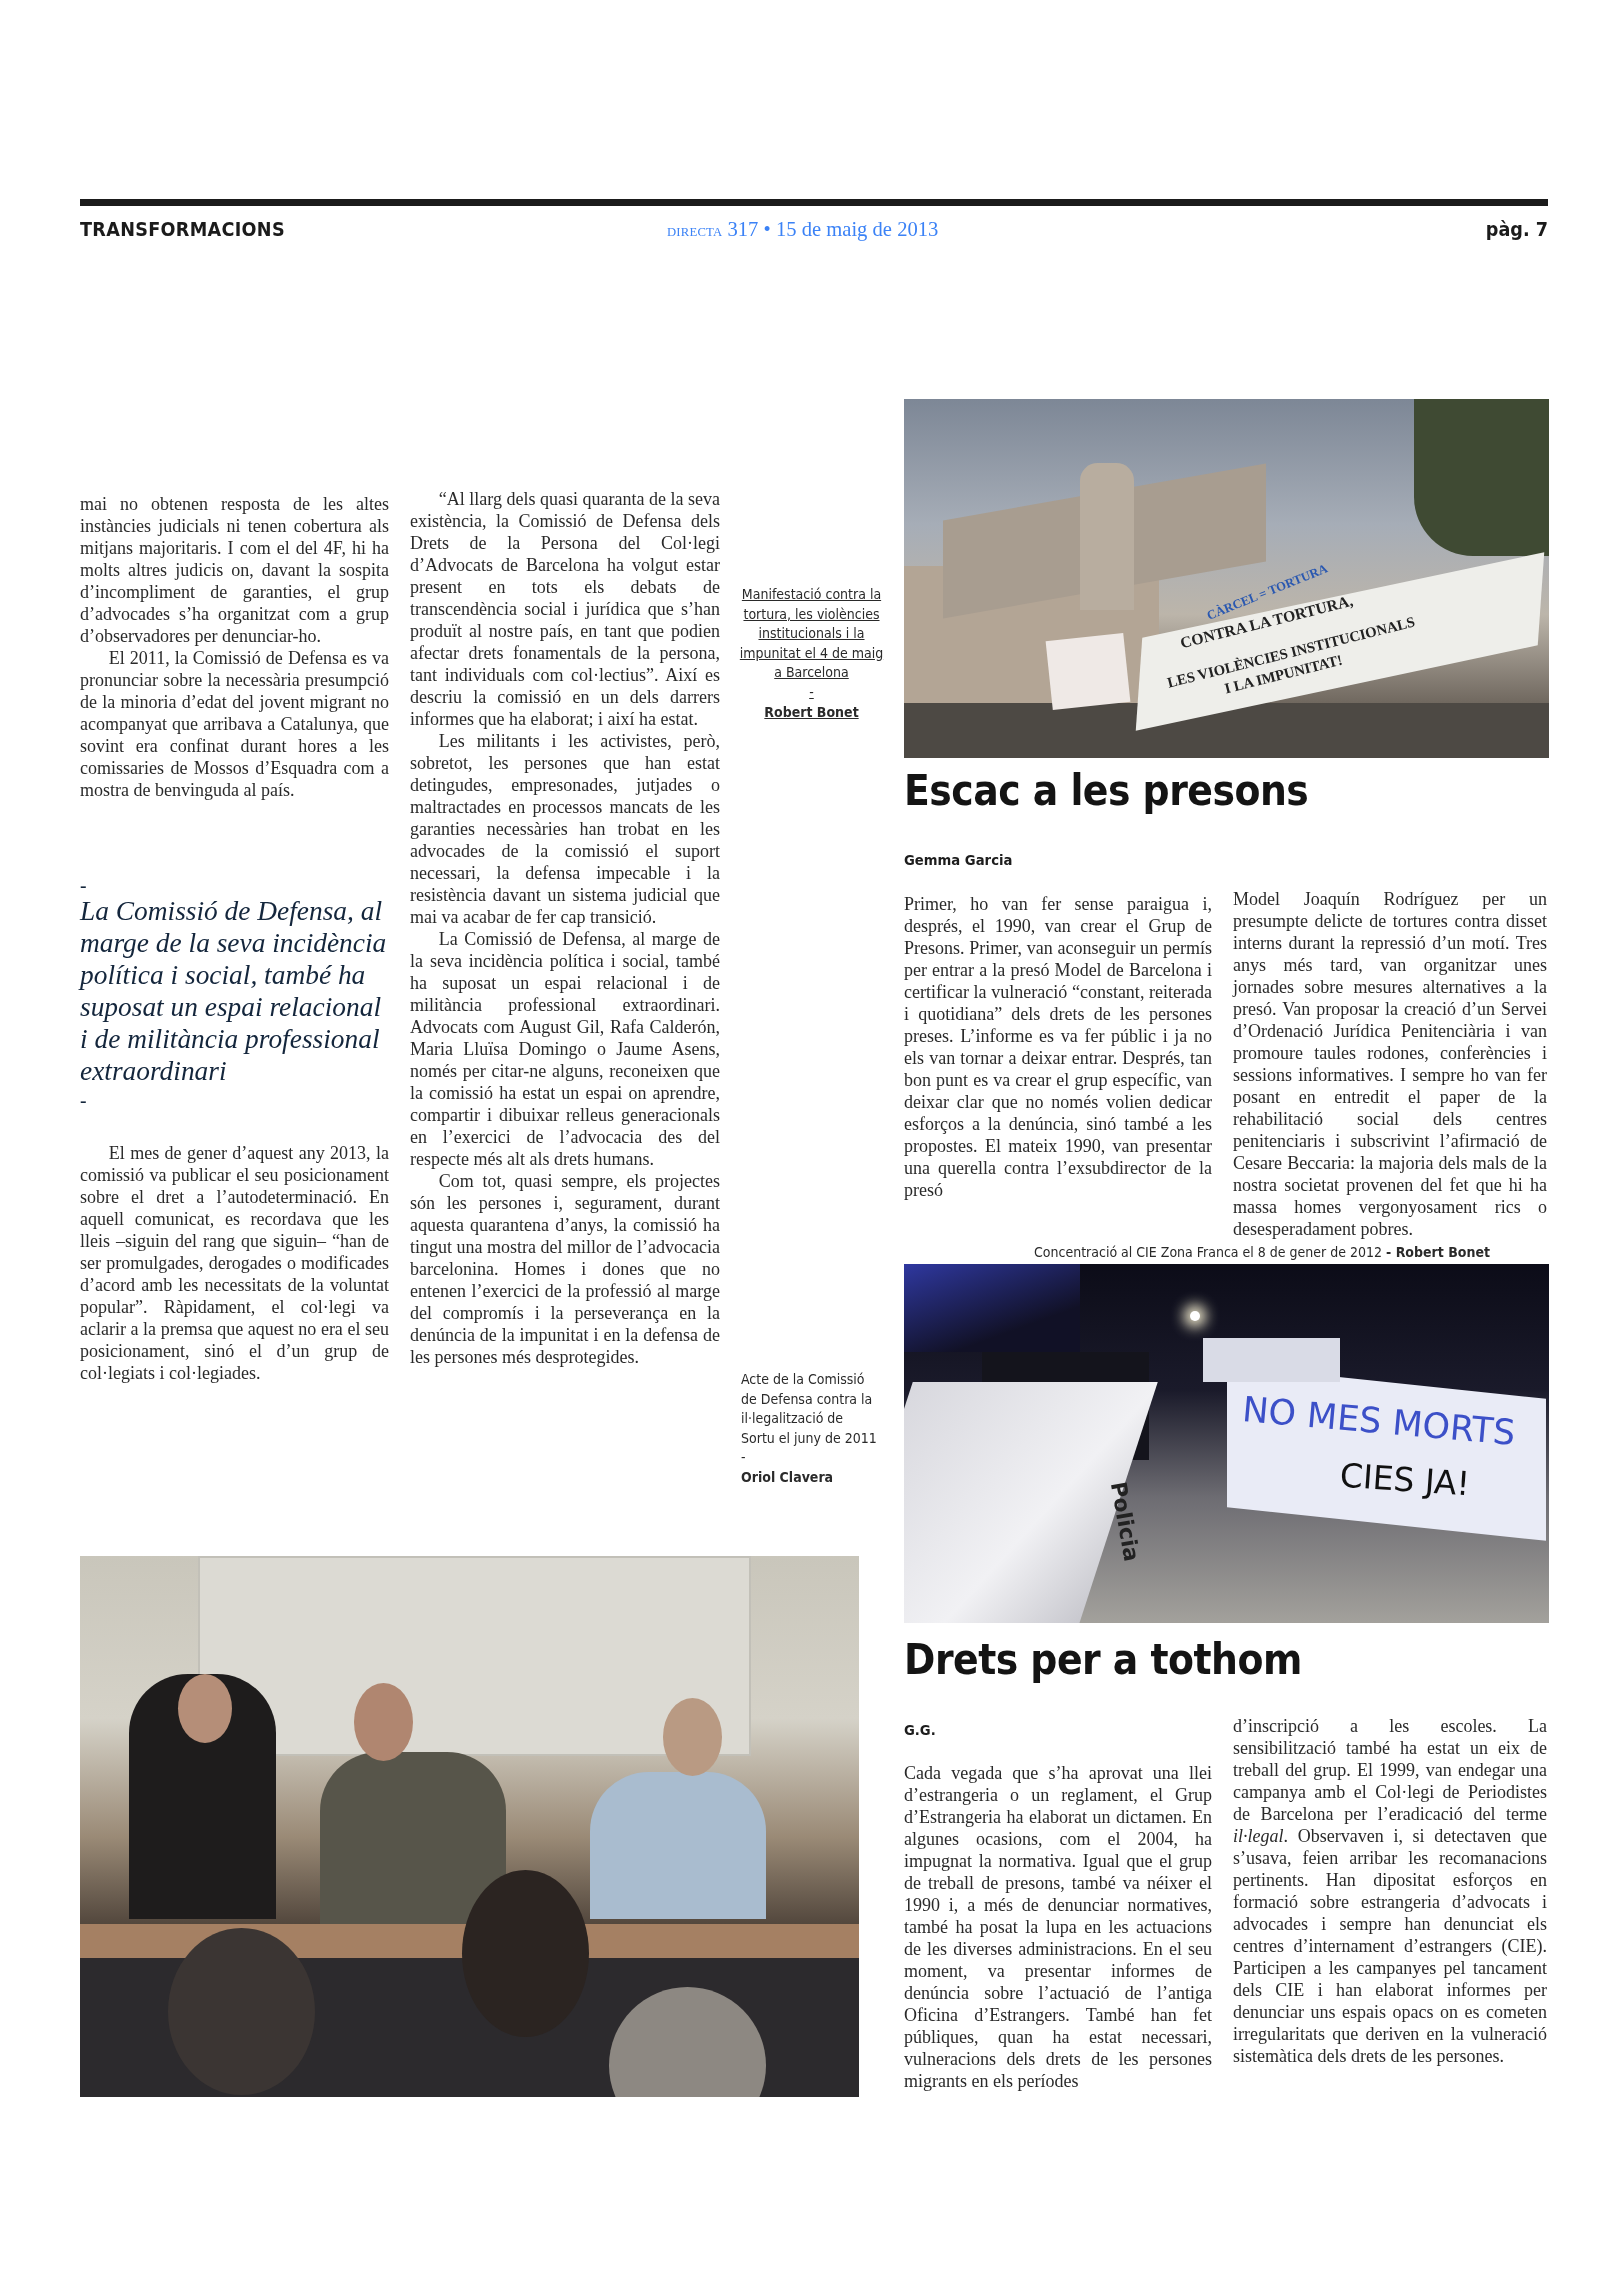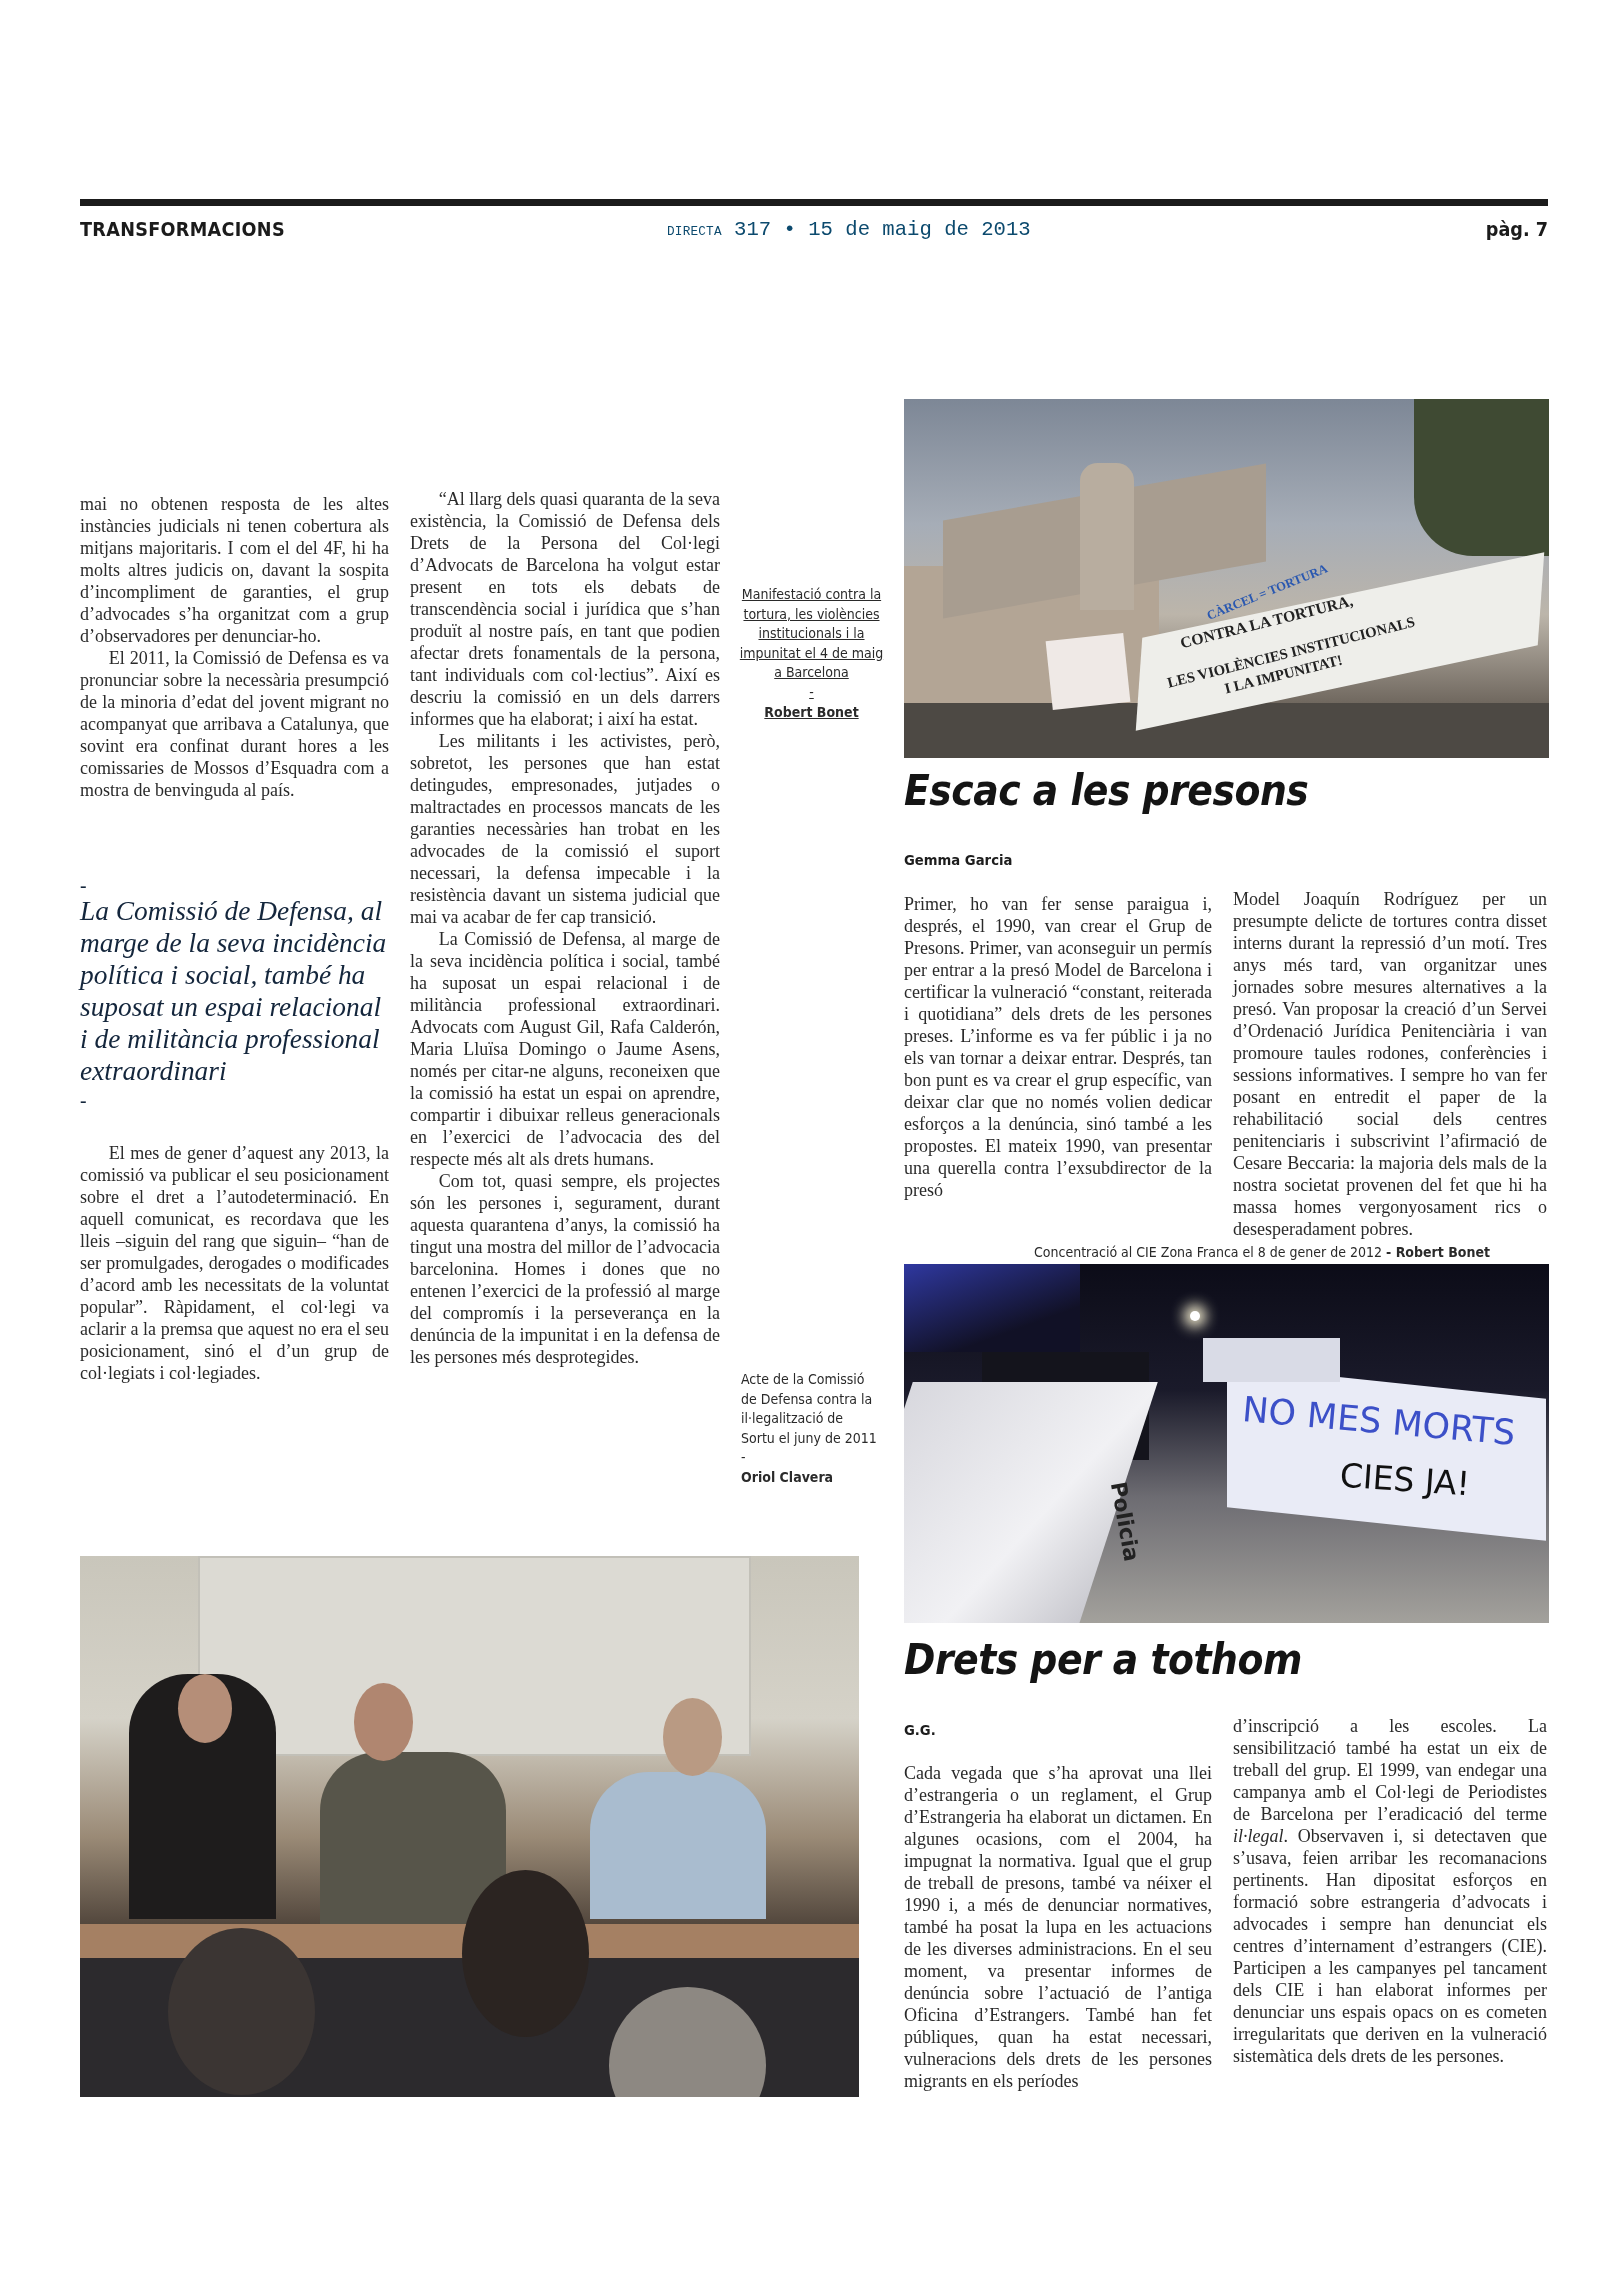--- a/index.html
+++ b/index.html
@@ -1,20 +1,20 @@
 <!DOCTYPE html>
 <html><head>
 <meta charset="utf-8">
 <style>
   html, body { margin: 0; padding: 0; background: #ffffff; }
   body { width: 1620px; height: 2293px; position: relative; overflow: hidden; color: #222; }
   .topbar { position: absolute; left: 80px; top: 199px; width: 1468px; height: 6.9px; background: #1b1b1b; }
   .hdr { position: absolute; top: 218px; font-family: "DejaVu Sans Condensed", "DejaVu Sans", sans-serif; font-size: 19.6px; color: #1b1b1b; }
   .hdr-section { left: 80px; font-weight: bold; letter-spacing: 0.3px; }
-  .hdr-center { left: 667px; font-family: Liberation Mono, monospace; font-size: 20.6px; color: #0c4a6e; }
+  .hdr-center { left: 667px; font-family: Liberation Serif, serif; font-size: 20.6px; color: #3b82f6; }
   .hdr-center .pub { font-size: 12.7px; letter-spacing: 0.2px; }
   .hdr-page { right: 72px; font-weight: bold; }
 
   .col { position: absolute; font-family: Liberation Serif, serif; font-size: 18px; line-height: 22px; color: #2a2a2a; text-align: justify; hyphens: manual; }
   .col p { margin: 0; text-indent: 0; }
   .col p.ind { text-indent: 1.6em; }
   .col1 { left: 80px; top: 493px; width: 309px; }
   .col2 { left: 410px; top: 488px; width: 310px; }
 
   .pull { position: absolute; left: 80px; top: 877px; width: 314px; font-family: "Liberation Serif", "DejaVu Serif", serif; font-style: italic; font-size: 27.4px; line-height: 32px; color: #14263c; }
@@ -25,21 +25,21 @@
   .cap1 { left: 737px; top: 585px; width: 149px; text-align: center; text-decoration: underline; }
   .cap2 { left: 741px; top: 1370px; width: 137px; text-align: left; }
   .cap3 { left: 1034px; top: 1243px; width: 515px; white-space: nowrap; }
   .caption b { font-weight: bold; }
 
   .photo { position: absolute; overflow: hidden; }
   .photo1 { left: 904px; top: 399px; width: 645px; height: 359px; background: linear-gradient(180deg, #7d8796 0%, #a6adb7 35%, #bcb5aa 60%, #6f675e 85%, #4c463f 100%); }
   .photo2 { left: 904px; top: 1264px; width: 645px; height: 359px; background: linear-gradient(180deg, #0c0c18 0%, #1a1a2a 35%, #6d6c72 65%, #a3a19c 100%); }
   .photo3 { left: 80px; top: 1556px; width: 779px; height: 541px; background: linear-gradient(180deg, #c9c6bb 0%, #d5d2c8 30%, #9a8a76 52%, #4a3f36 70%, #2a241f 100%); }
 
-  .headline { position: absolute; font-family: "DejaVu Sans Condensed", "DejaVu Sans", sans-serif; font-weight: bold; font-size: 42px; letter-spacing: -0.5px; color: #141414; font-style: italic; }
+  .headline { position: absolute; font-family: "DejaVu Sans Condensed", "DejaVu Sans", sans-serif; font-weight: bold; font-size: 42px; letter-spacing: -0.5px; color: #141414; }
   .h1 { left: 904px; top: 766px; }
   .h2 { left: 904px; top: 1635px; }
   .byline { position: absolute; font-family: "DejaVu Sans Condensed", "DejaVu Sans", sans-serif; font-weight: bold; font-size: 14.7px; color: #1d1d1d; }
   .by1 { left: 904px; top: 851px; }
   .by2 { left: 904px; top: 1721px; }
   .col3 { left: 904px; top: 893px; width: 308px; }
   .col4 { left: 1233px; top: 848px; width: 314px; margin-top: 40px; }
   .col5 { left: 904px; top: 1762px; width: 308px; }
   .col6 { left: 1233px; top: 1715px; width: 314px; }
 

